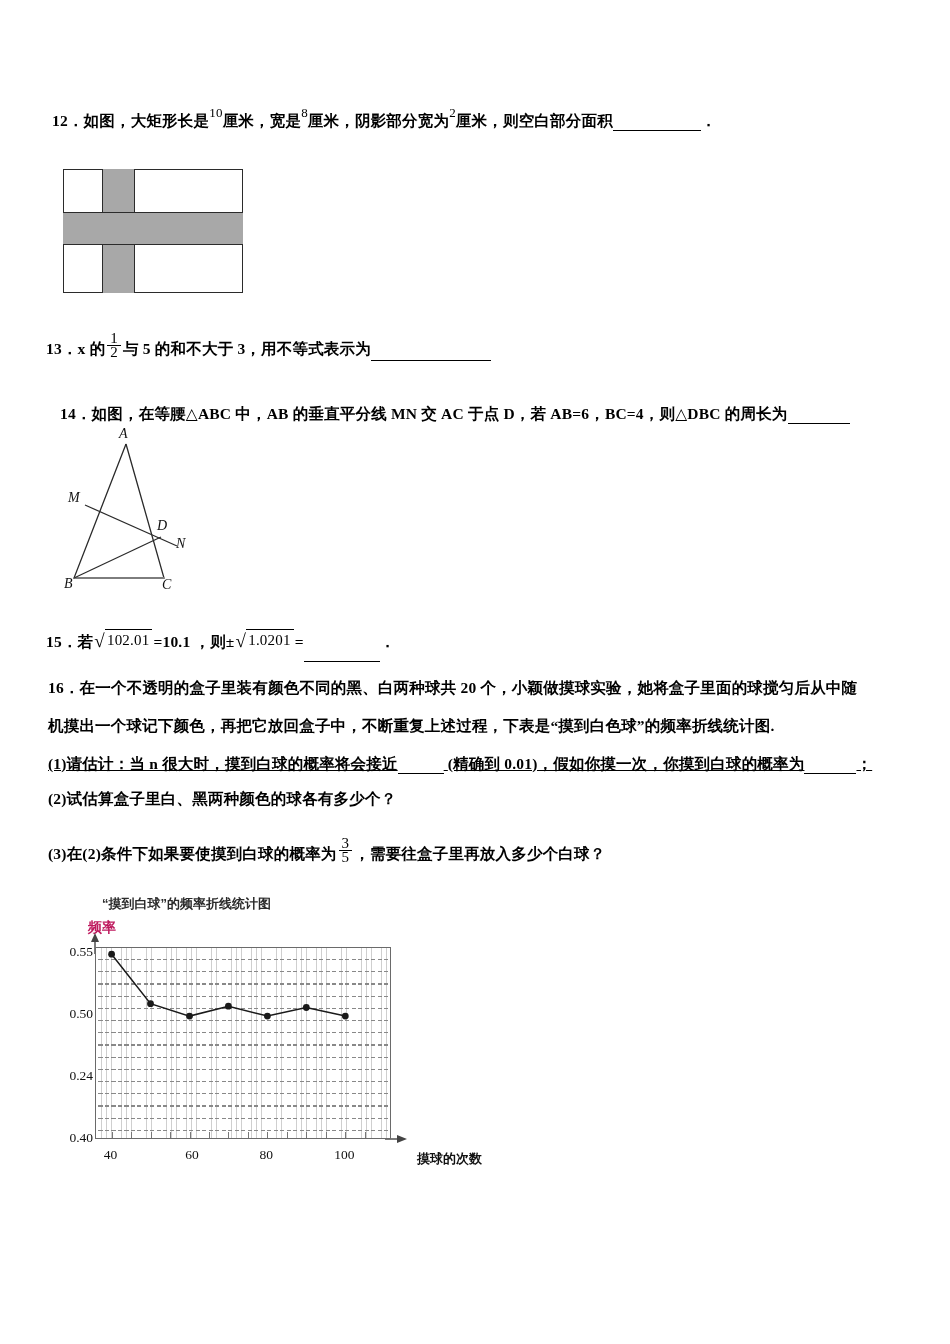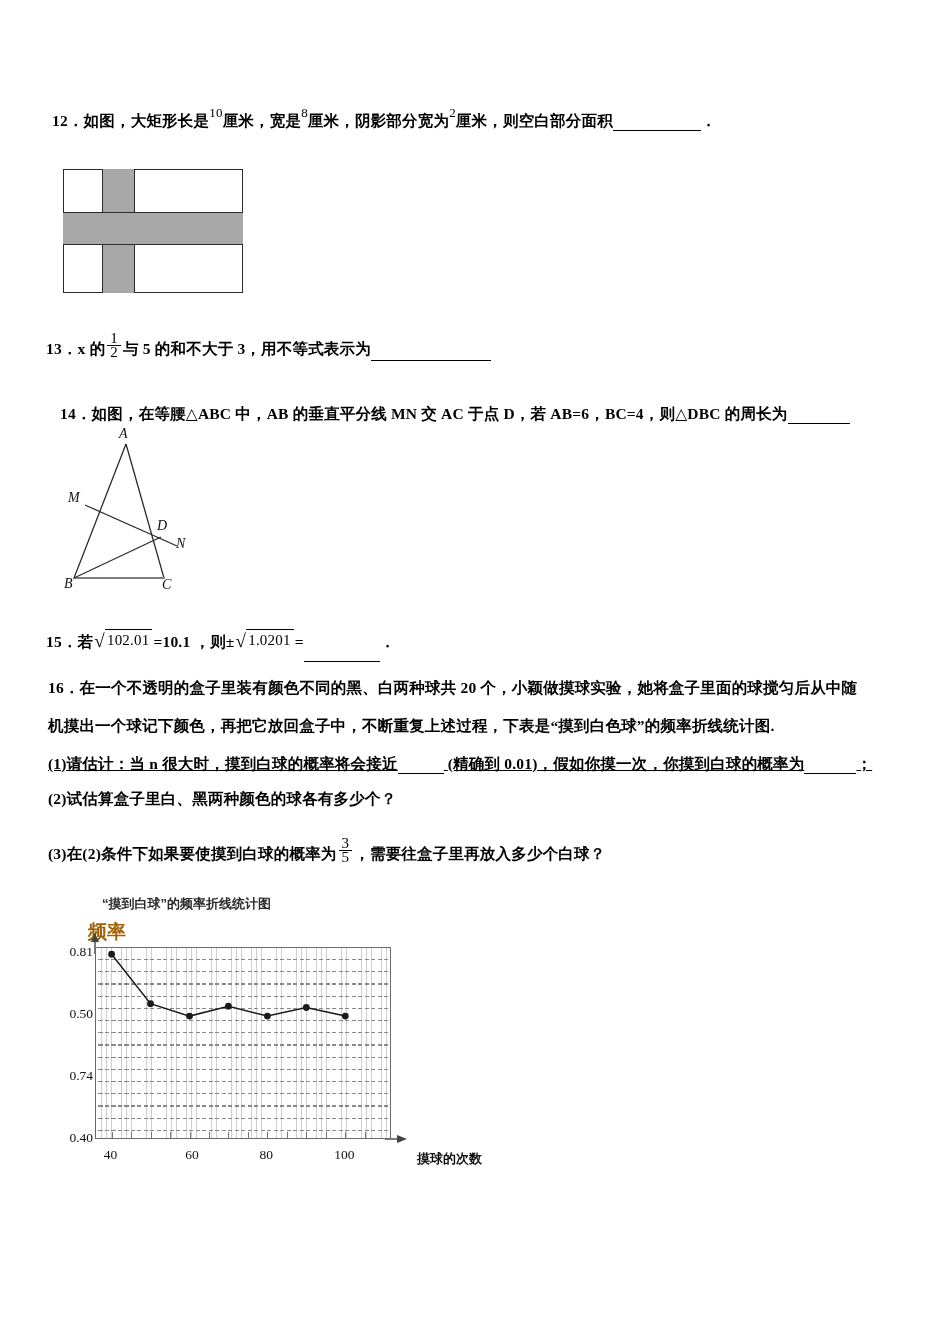--- a/index.html
+++ b/index.html
@@ -165,24 +165,24 @@
     font-size: 13px;
     font-weight: bold;
     white-space: nowrap;
     color: #2a2a2a;
     font-family: "Liberation Sans", sans-serif;
   }
   #chart .ylabel {
     position: absolute;
     left: 38px;
     top: 24px;
-    font-size: 19px;
+    font-size: 14px;
     font-weight: bold;
     white-space: nowrap;
-    color: #a16207;
+    color: #be185d;
     font-family: "Liberation Sans", sans-serif;
   }
   #chart .xlabel {
     position: absolute;
     left: 338px;
     top: 255px;
     font-size: 13px;
     font-weight: bold;
     white-space: nowrap;
     color: #111;
@@ -296,23 +296,23 @@
   <div class="qline" style="left:48px; top:844px;">
     <span>(3)在(2)条件下如果要使摸到白球的概率为</span><span class="frac"><span class="num">3</span><span class="bar"></span><span class="den">5</span></span><span>，需要往盒子里再放入多少个白球？</span>
   </div>
 
   <div id="chart">
     <div class="chart-title">“摸到白球”的频率折线统计图</div>
     <div class="ylabel">频率</div>
     <div class="xlabel">摸球的次数</div>
 
     <div class="yticks">
-        <div class="ytick" style="top: 49.1935px;">0.81</div>
+        <div class="ytick" style="top: 49.1935px;">0.55</div>
         <div class="ytick" style="top: 111.129px;">0.50</div>
-        <div class="ytick" style="top: 173.065px;">0.74</div>
+        <div class="ytick" style="top: 173.065px;">0.24</div>
         <div class="ytick" style="top: 235px;">0.40</div>
       </div>
     <div class="xticksbox">
         <div class="xtick" style="left: 40.5789px;">40</div>
         <div class="xtick" style="left: 122px;">60</div>
         <div class="xtick" style="left: 196.368px;">80</div>
         <div class="xtick" style="left: 274.263px;">100</div>
       </div>
 
     <svg style="position:absolute; left:37px; top:38px;" width="16" height="22">

